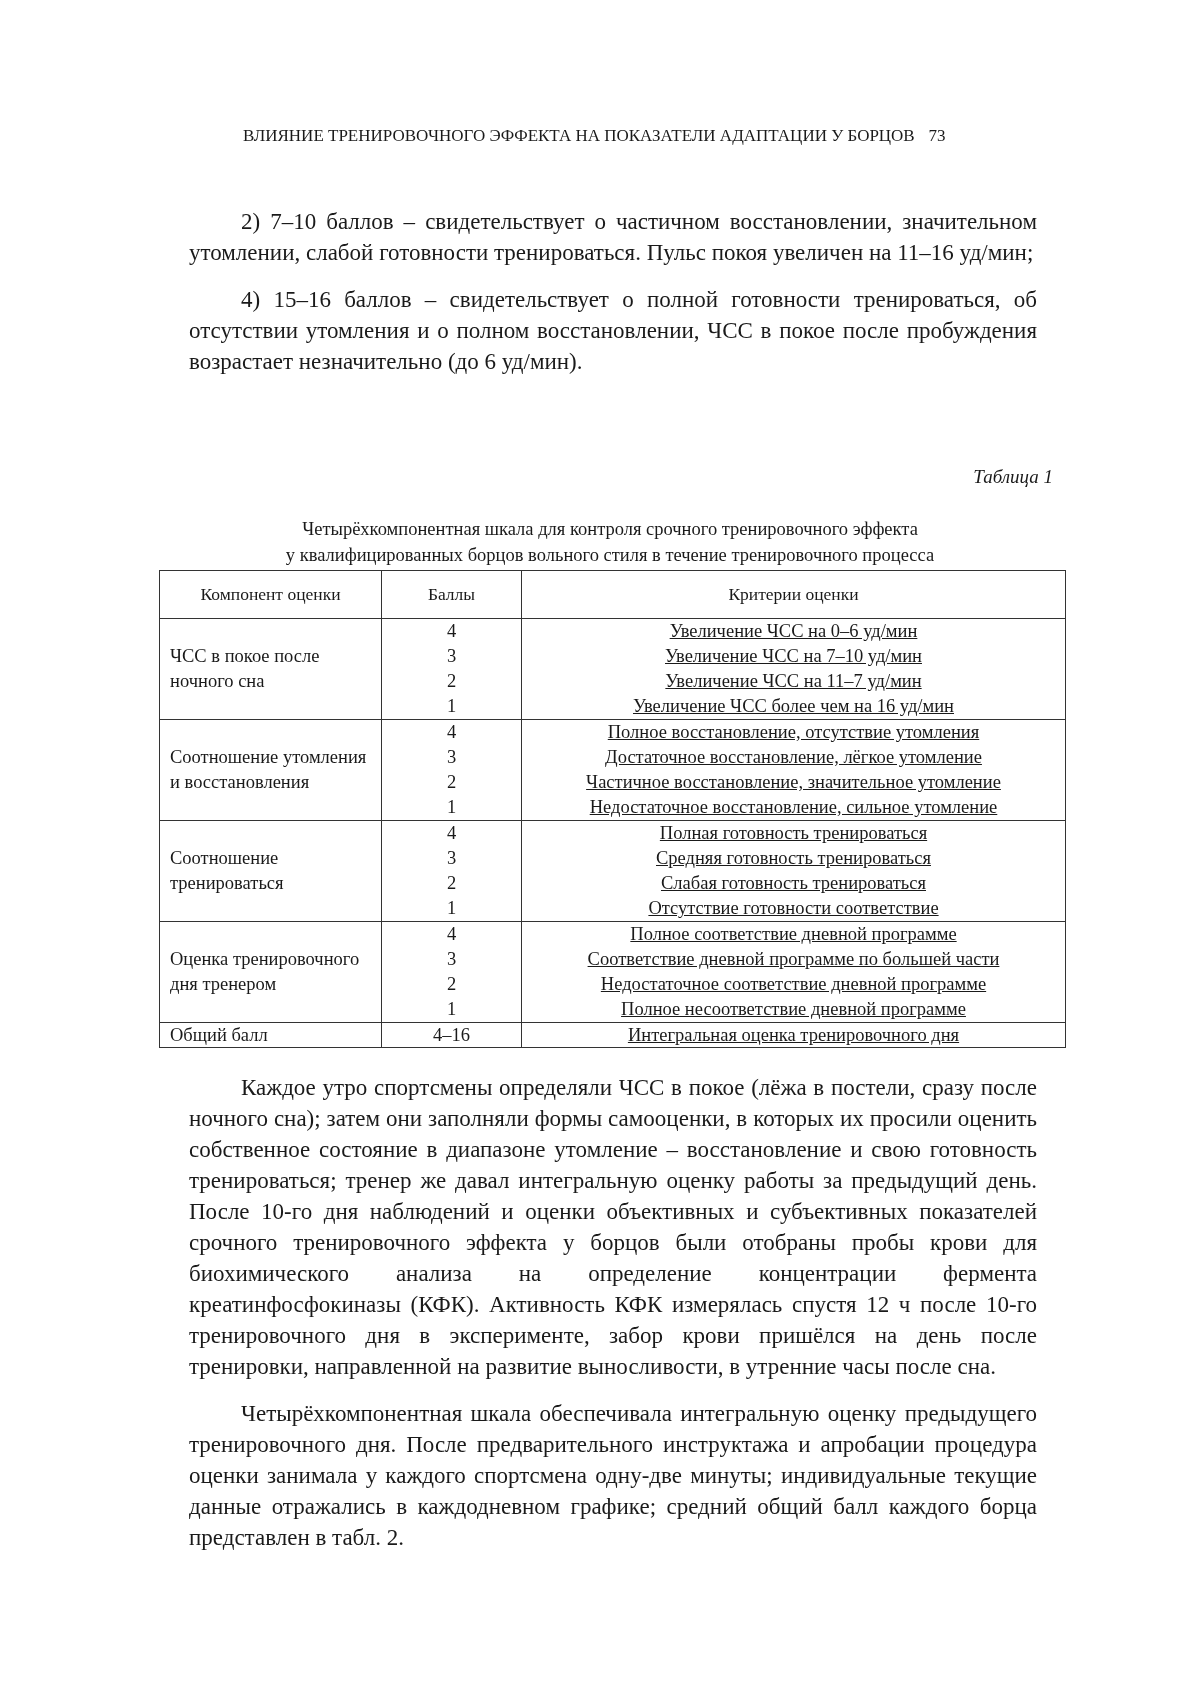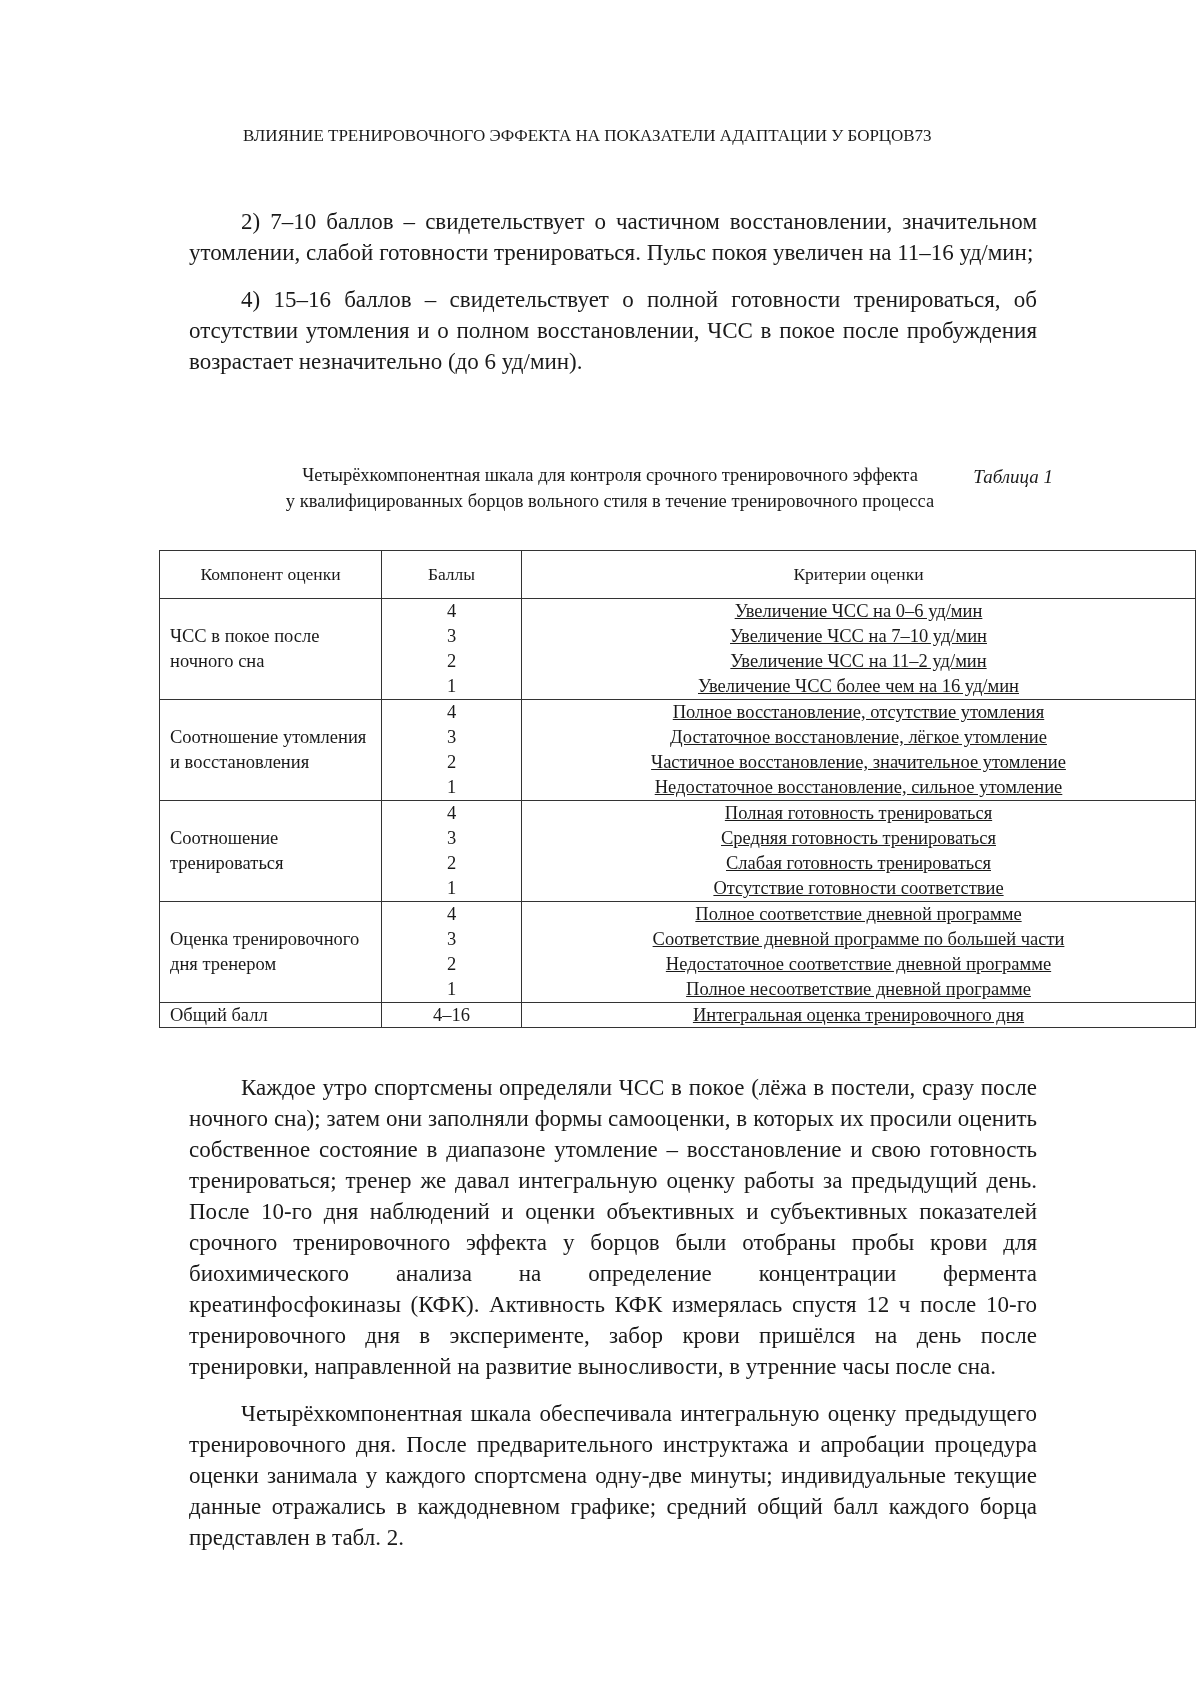--- a/index.html
+++ b/index.html
@@ -1,26 +1,26 @@
 <!DOCTYPE html>
 <html><head>
 <meta charset="utf-8">
 <style>
   html, body { margin: 0; padding: 0; background: #ffffff; }
   body { width: 1200px; height: 1705px; position: relative; overflow: hidden;
          font-family: "Liberation Serif", "DejaVu Serif", serif; color: #1a1a1a; }
   .running-head { position: absolute; left: 243px; top: 126px; font-size: 17px; letter-spacing: 0; white-space: nowrap; }
-  .running-head .pnum { }
+  .running-head .pnum { margin-left: 14px; }
   .text-block { position: absolute; left: 173px; width: 880px; font-size: 23px; line-height: 31px; text-align: justify; }
   .text-block p { margin: 16px; text-indent: 52px; }
   #top-block { top: 190px; }
   #bottom-block { top: 1056px; line-height: 31px; }
   .table-label { position: absolute; right: 147px; top: 466px; font-size: 19px; font-style: italic; }
-  .table-caption { position: absolute; left: 160px; width: 900px; top: 462px; font-size: 18.5px; line-height: 26px; text-align: center; }
-  table.scale { position: absolute; left: 159px; top: 550px; width: 1037px; border-collapse: collapse; font-size: 18.5px; }
+  .table-caption { position: absolute; left: 160px; width: 900px; top: 516px; font-size: 18.5px; line-height: 26px; text-align: center; }
+  table.scale { position: absolute; left: 159px; top: 570px; width: 907px; border-collapse: collapse; font-size: 18.5px; }
   table.scale th, table.scale td { border: 1.5px solid #333; padding: 0 10px; vertical-align: middle; }
   table.scale th { font-weight: normal; height: 47px; text-align: center; font-size: 17.5px; }
   table.scale td.comp { width: 200px; text-align: left; line-height: 25px; margin-top: 27px; }
   table.scale td.pts { width: 120px; text-align: center; line-height: 25px; padding: 0; }
   table.scale td.crit { text-align: center; line-height: 25px; padding: 0; text-decoration: underline; }
   table.scale td.pts div, table.scale td.crit div { height: 25px; }
   table.scale tr.total td { height: 24px; line-height: 24px; }
   col.c1 { width: 222px; } col.c2 { width: 140px; }
 </style>
 </head>
@@ -59,21 +59,21 @@
       <td class="comp">ЧСС в покое после ночного сна</td>
       <td class="pts">
         <div>4</div>
         <div>3</div>
         <div>2</div>
         <div>1</div>
       </td>
       <td class="crit">
         <div>Увеличение ЧСС на 0–6 уд/мин</div>
         <div>Увеличение ЧСС на 7–10 уд/мин</div>
-        <div>Увеличение ЧСС на 11–2 уд/мин</div>
+        <div>Увеличение ЧСС на 11–7 уд/мин</div>
         <div>Увеличение ЧСС более чем на 16 уд/мин</div>
       </td>
     </tr>
     <tr>
       <td class="comp">Соотношение утомления и восстановления</td>
       <td class="pts">
         <div>4</div>
         <div>3</div>
         <div>2</div>
         <div>1</div>

